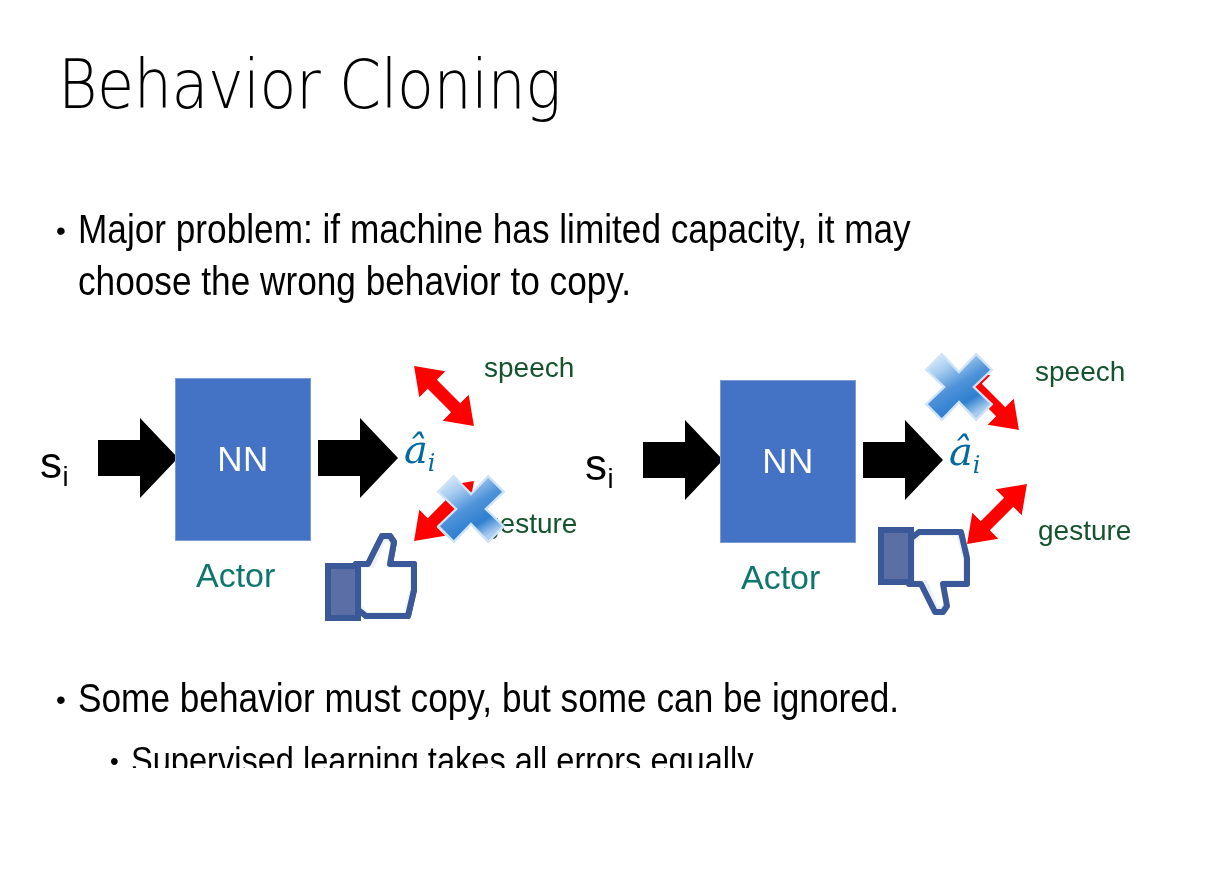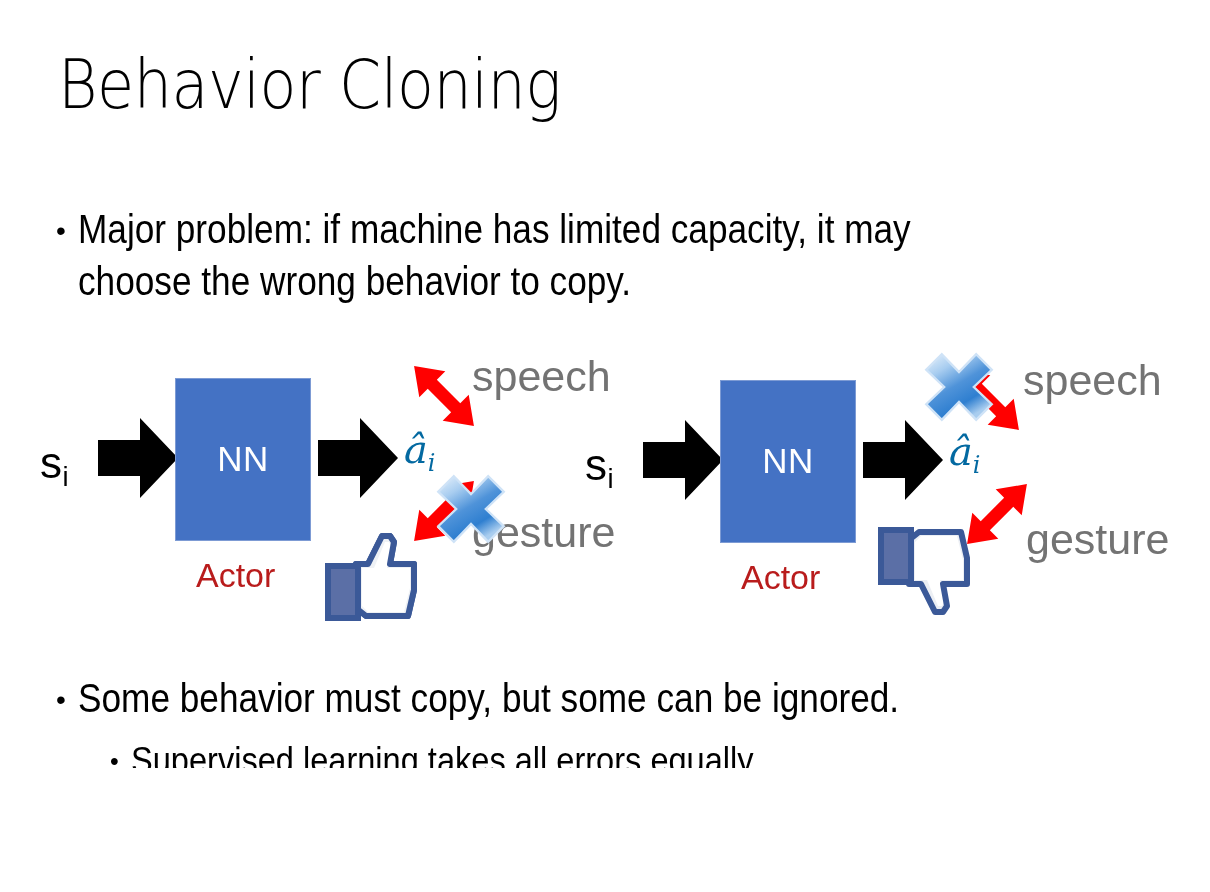--- a/index.html
+++ b/index.html
@@ -102,21 +102,21 @@
     text-align: center;
     color: #ffffff;
     font-family: "Liberation Sans", sans-serif;
     font-size: 35px;
     letter-spacing: 0.5px;
   }
 
   .actor-label {
     position: absolute;
     font-size: 34px;
-    color: #b91c1c;
+    color: #0f766e;
     white-space: nowrap;
   }
 
   .state-label {
     position: absolute;
     font-size: 44px;
     color: #000000;
     white-space: nowrap;
   }
   .state-label sub {
@@ -138,23 +138,24 @@
   .action-label sub {
     font-size: 0.60em;
     vertical-align: baseline;
     position: relative;
     top: 0.32em;
     left: 0px;
   }
 
   .out-label {
     position: absolute;
-    font-size: 43px;
-    color: #737373;
-    white-space: nowrap;
+    font-size: 28px;
+    color: #14532d;
+    white-space: nowrap;
+    margin-left: 12px;
   }
 
   
   .blk-arrow { position: absolute; }
   .red-arrow { position: absolute; }
   .x-mark    { position: absolute; }
   .thumb     { position: absolute; }
 </style>
 </head>
 <body>

